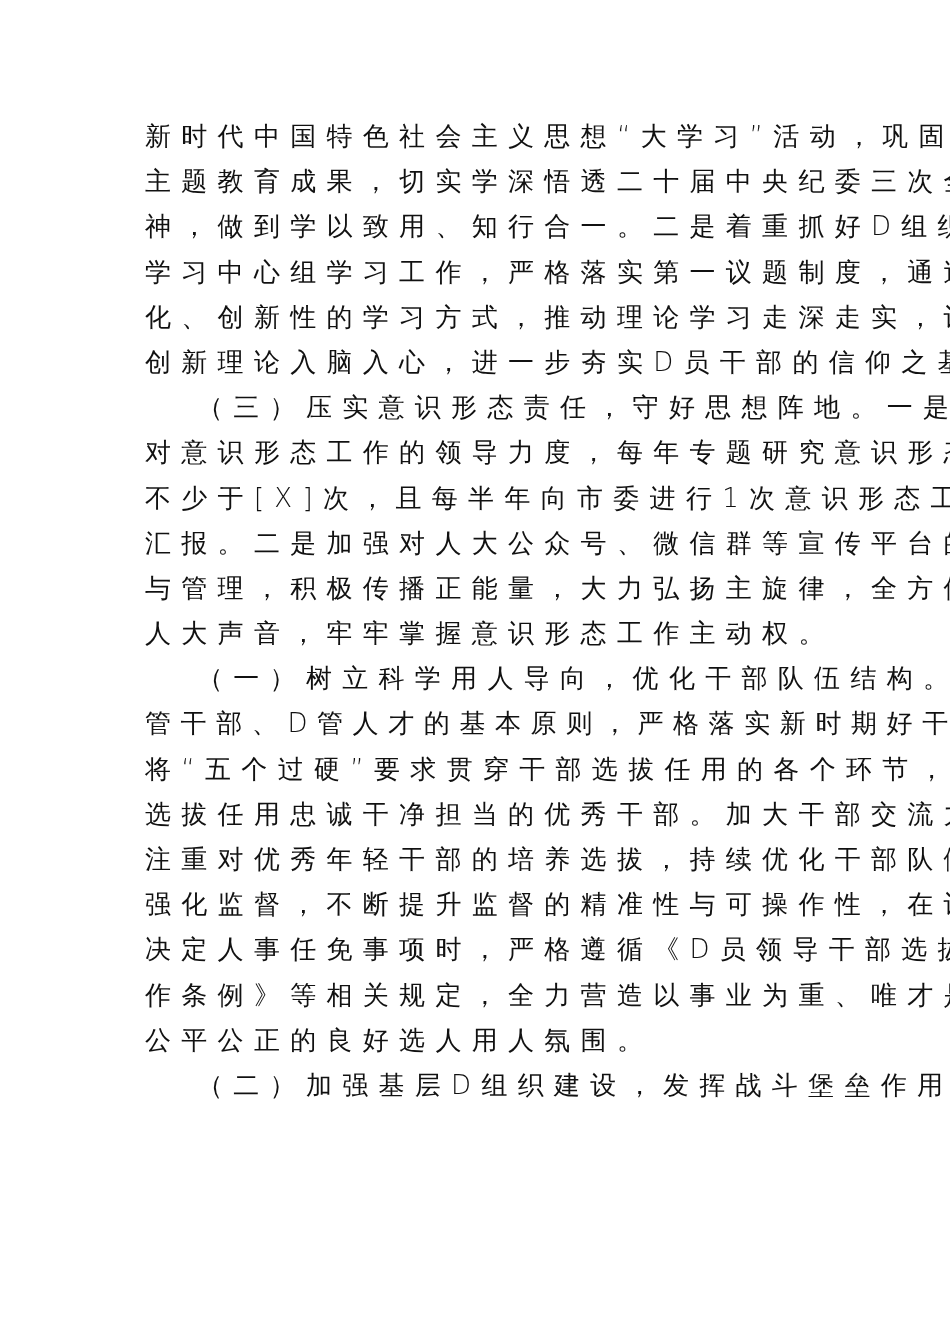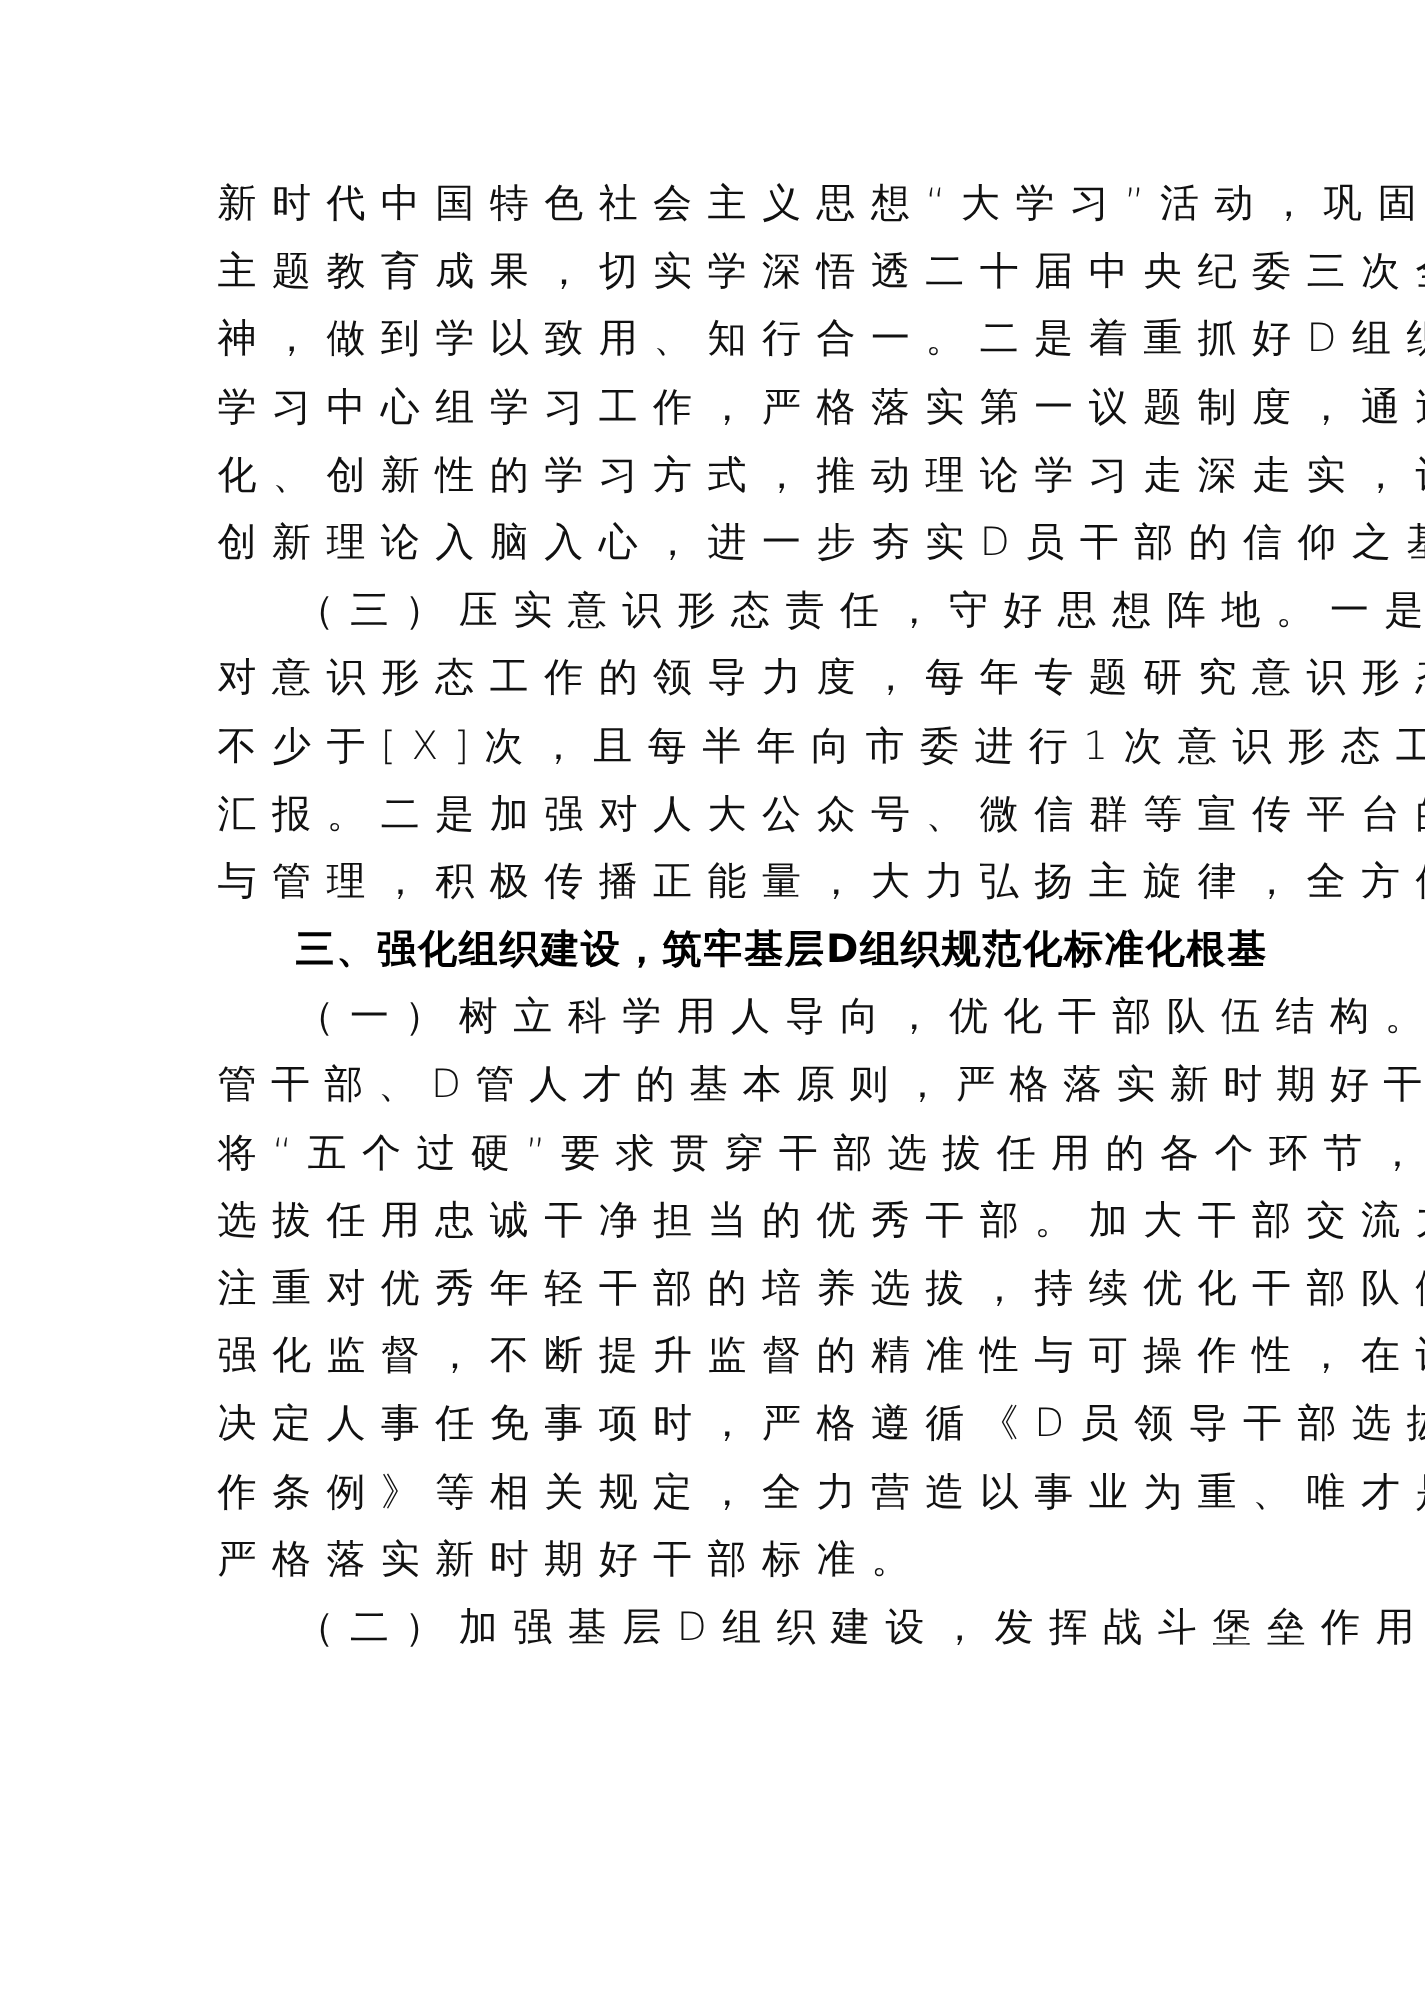--- a/index.html
+++ b/index.html
@@ -54,32 +54,32 @@
     <div class="line">化、创新性的学习方式，推动理论学习走深走实，让D的</div>
     <div class="line">创新理论入脑入心，进一步夯实D员干部的信仰之基，补</div>
   </div>
 
   <div>
     <div class="line indent">（三）压实意识形态责任，守好思想阵地。一是强化</div>
     <div class="line">对意识形态工作的领导力度，每年专题研究意识形态工作</div>
     <div class="line">不少于[X]次，且每半年向市委进行1次意识形态工作专题</div>
     <div class="line">汇报。二是加强对人大公众号、微信群等宣传平台的建设</div>
     <div class="line">与管理，积极传播正能量，大力弘扬主旋律，全方位传递</div>
+    <div class="line">人大声音，牢牢掌握意识形态工作主动权。</div>
   </div>
 
-  <div class="line heading">三、强化组织建设，筑牢基层D组织规范化标准化根基</div>
 
   <div>
     <div class="line indent">（一）树立科学用人导向，优化干部队伍结构。秉持D</div>
     <div class="line tight">管干部、D管人才的基本原则，严格落实新时期好干部标准，</div>
     <div class="line">将“五个过硬”要求贯穿干部选拔任用的各个环节，精准</div>
     <div class="line">选拔任用忠诚干净担当的优秀干部。加大干部交流力度，</div>
     <div class="line">注重对优秀年轻干部的培养选拔，持续优化干部队伍结构</div>
     <div class="line">强化监督，不断提升监督的精准性与可操作性，在讨论和</div>
     <div class="line">决定人事任免事项时，严格遵循《D员领导干部选拔任用工</div>
     <div class="line">作条例》等相关规定，全力营造以事业为重、唯才是举、</div>
-    <div class="line">严格落实新时期好干部标准。</div>
+    <div class="line">公平公正的良好选人用人氛围。</div>
   </div>
 
   <div>
     <div class="line indent">（二）加强基层D组织建设，发挥战斗堡垒作用。深入</div>
   </div>
 </div>
 
 </body></html>

